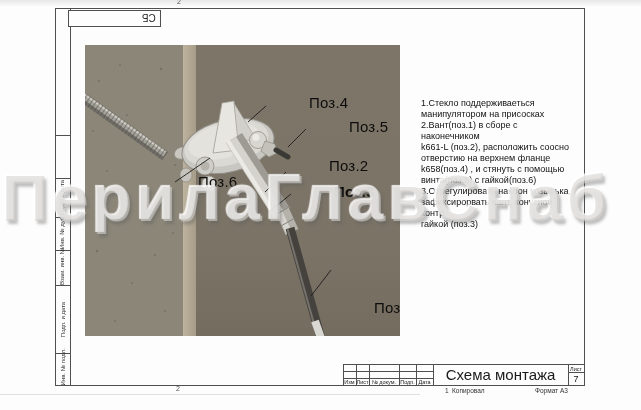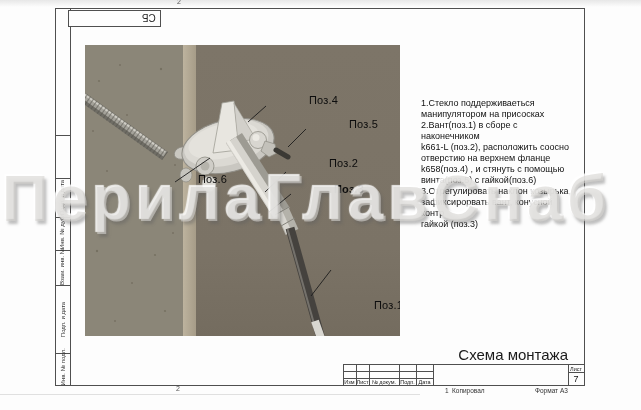--- a/index.html
+++ b/index.html
@@ -16,21 +16,21 @@
   .scan-bottom { position:absolute; left:0; top:394px; width:420px; height:1px; background:#e0e0e0; }
 
   
   .hline,.vline { position:absolute; background:#4f4f4f; }
   .hline { height:1px; } .vline { width:1px; }
 
   
   #picture { position:absolute; left:85px; top:45px; width:315px; height:291px; overflow:hidden; }
   #picture svg { display:block; }
 
-  .callout { position:absolute; font-size:11px; color:#0d0d0d; white-space:nowrap; letter-spacing:0.2px;padding-left:47px; }
+  .callout { position:absolute; font-size:15px; color:#0d0d0d; white-space:nowrap; letter-spacing:0.2px;padding-left:47px; }
 
   
   #notes { position:absolute; left:421px; top:62px; width:152px;
     font-size:9px; line-height:11px; color:#111; white-space:pre-line;margin-top:36px; }
 
   
   #watermark { position:absolute; left:2px; top:161px; width:660px; z-index:40;
     font-size:65px; font-weight:bold; letter-spacing:4px; white-space:nowrap;
     color:rgba(213,212,208,0.60);
     text-shadow:-2px -2px 1px rgba(255,255,255,0.85), 2px 3px 3px rgba(95,95,95,0.40);
@@ -42,22 +42,22 @@
   #stamp-code { position:absolute; right:4px; top:1px; font-size:10px; color:#222;
     transform:rotate(180deg); }
 
   
   .side-label { position:absolute; height:15px; line-height:15px; text-align:center;
     font-size:6px; color:#333; transform:rotate(-90deg); white-space:nowrap; }
 
   
   .tb-head { position:absolute; top:378px; height:8px; line-height:8px; text-align:center;
     font-size:5.5px; color:#222; }
-  #tb-title { position:absolute; left:433px; top:344px; width:135px; height:21px;
-    line-height:21px; text-align:right; font-size:15px; color:#1a1a1a; }
+  #tb-title { position:absolute; left:433px; top:364px; width:135px; height:21px;
+    line-height:21px; text-align:center; font-size:15px; color:#1a1a1a; }
   #tb-sheet-label { position:absolute; left:568px; top:364.5px; width:16px; height:8px;
     line-height:8px; text-align:center; font-size:5.5px; color:#222; }
   #tb-sheet-number { position:absolute; left:568px; top:373px; width:16px; height:12px;
     line-height:12px; text-align:center; font-size:9px; color:#111; }
   .footer-text { position:absolute; top:386.5px; font-size:6.5px; color:#333; }
   .page-mark { position:absolute; font-size:7px; color:#555; }
 </style>
 </head>
 <body>
 

